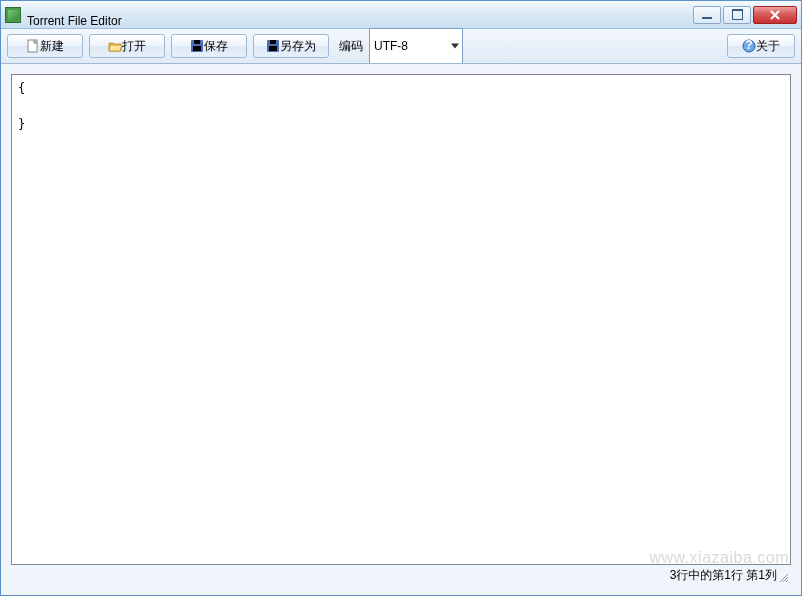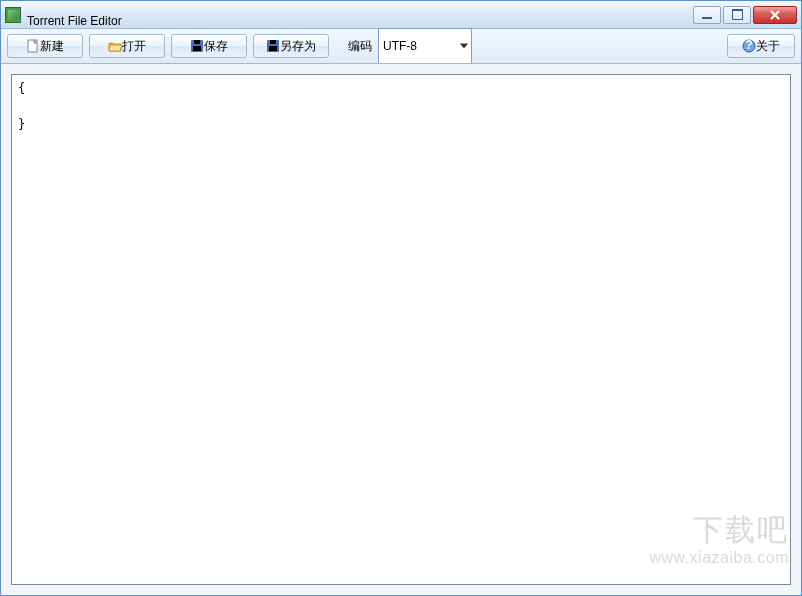--- a/index.html
+++ b/index.html
@@ -108,21 +108,21 @@
       justify-content: center;
       cursor: pointer;
       color: #000;
     }
     .tbtn .ico {
       width: 14px;
       height: 14px;
       display: block;
     }
     .encoding-label {
-      margin-left: 13px;
+      margin-left: 4px;
       color: #000;
     }
     .encoding-select {
       height: 36px;
       width: 94px;
       border: 1px solid #7a9ec4;
       background: #fff;
       padding: 0 16px 0 4px;
       position: relative;
       display: flex;
@@ -316,19 +316,26 @@
 
 
   <div class="content-area">
     <div class="editor-frame">
       <textarea class="editor" spellcheck="false" style="">{
 
 }</textarea>
     </div>
 
     <div class="watermark">
-      <div class="wm-big">下载吧</div>
       <div class="wm-small">www.xiazaiba.com</div>
     </div>
 
+    <div class="statusbar">
+      <span>3行中的第1行  第1列</span>
+      <div class="resize-grip">
+        <svg viewBox="0 0 12 12">
+          <path d="M11 3 L3 11 M11 6 L6 11 M11 9 L9 11" stroke="#8899aa" stroke-width="1"></path>
+        </svg>
+      </div>
+    </div>
   </div>
 
 </div>
 
 </body></html>

